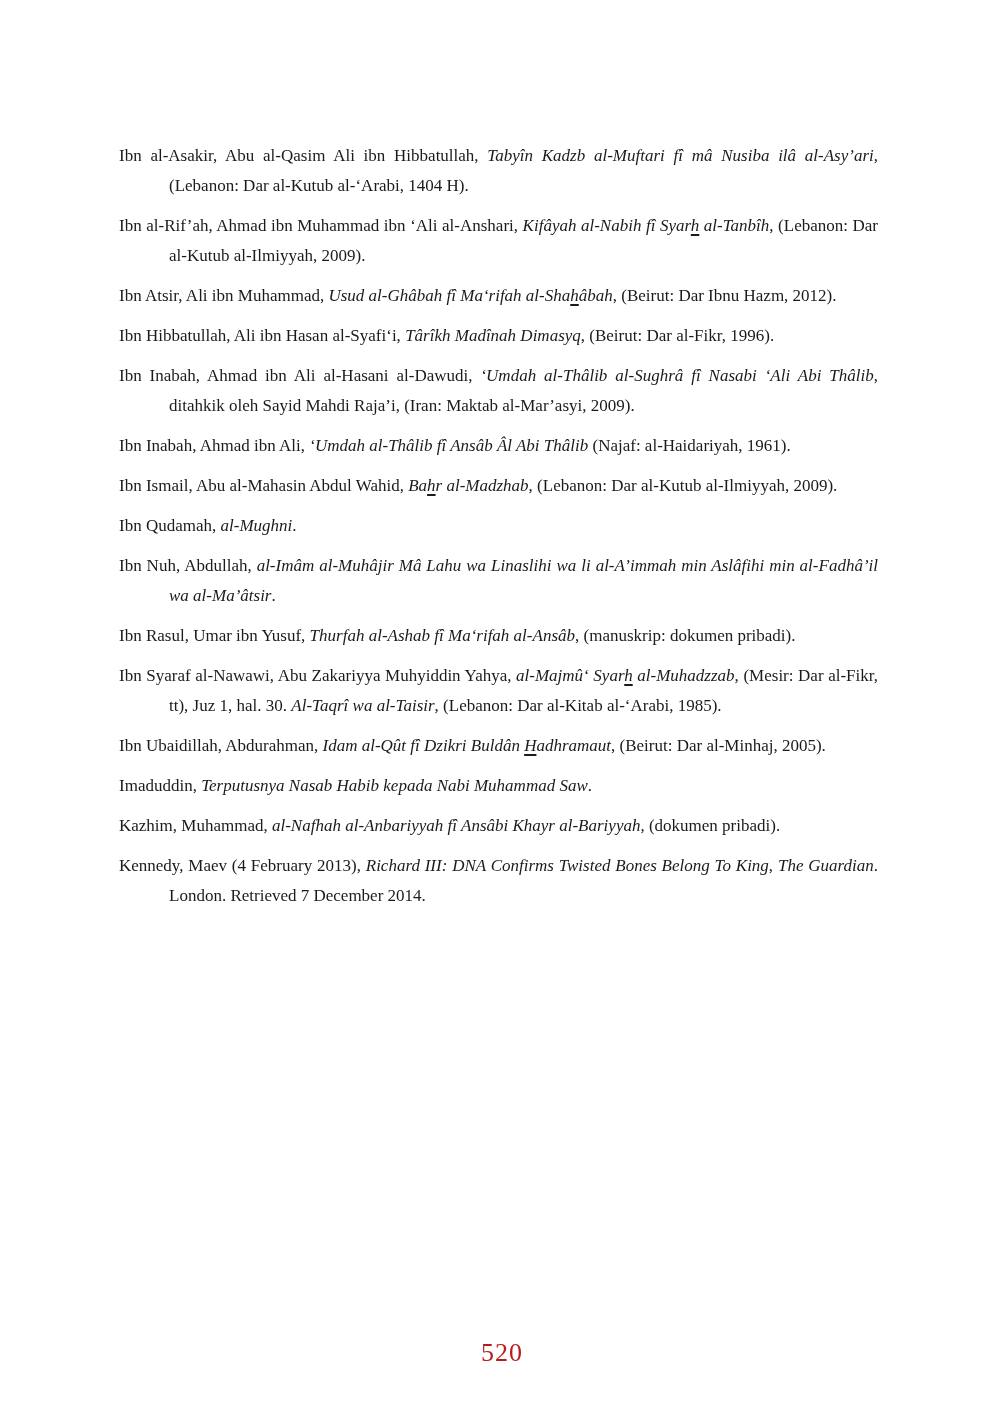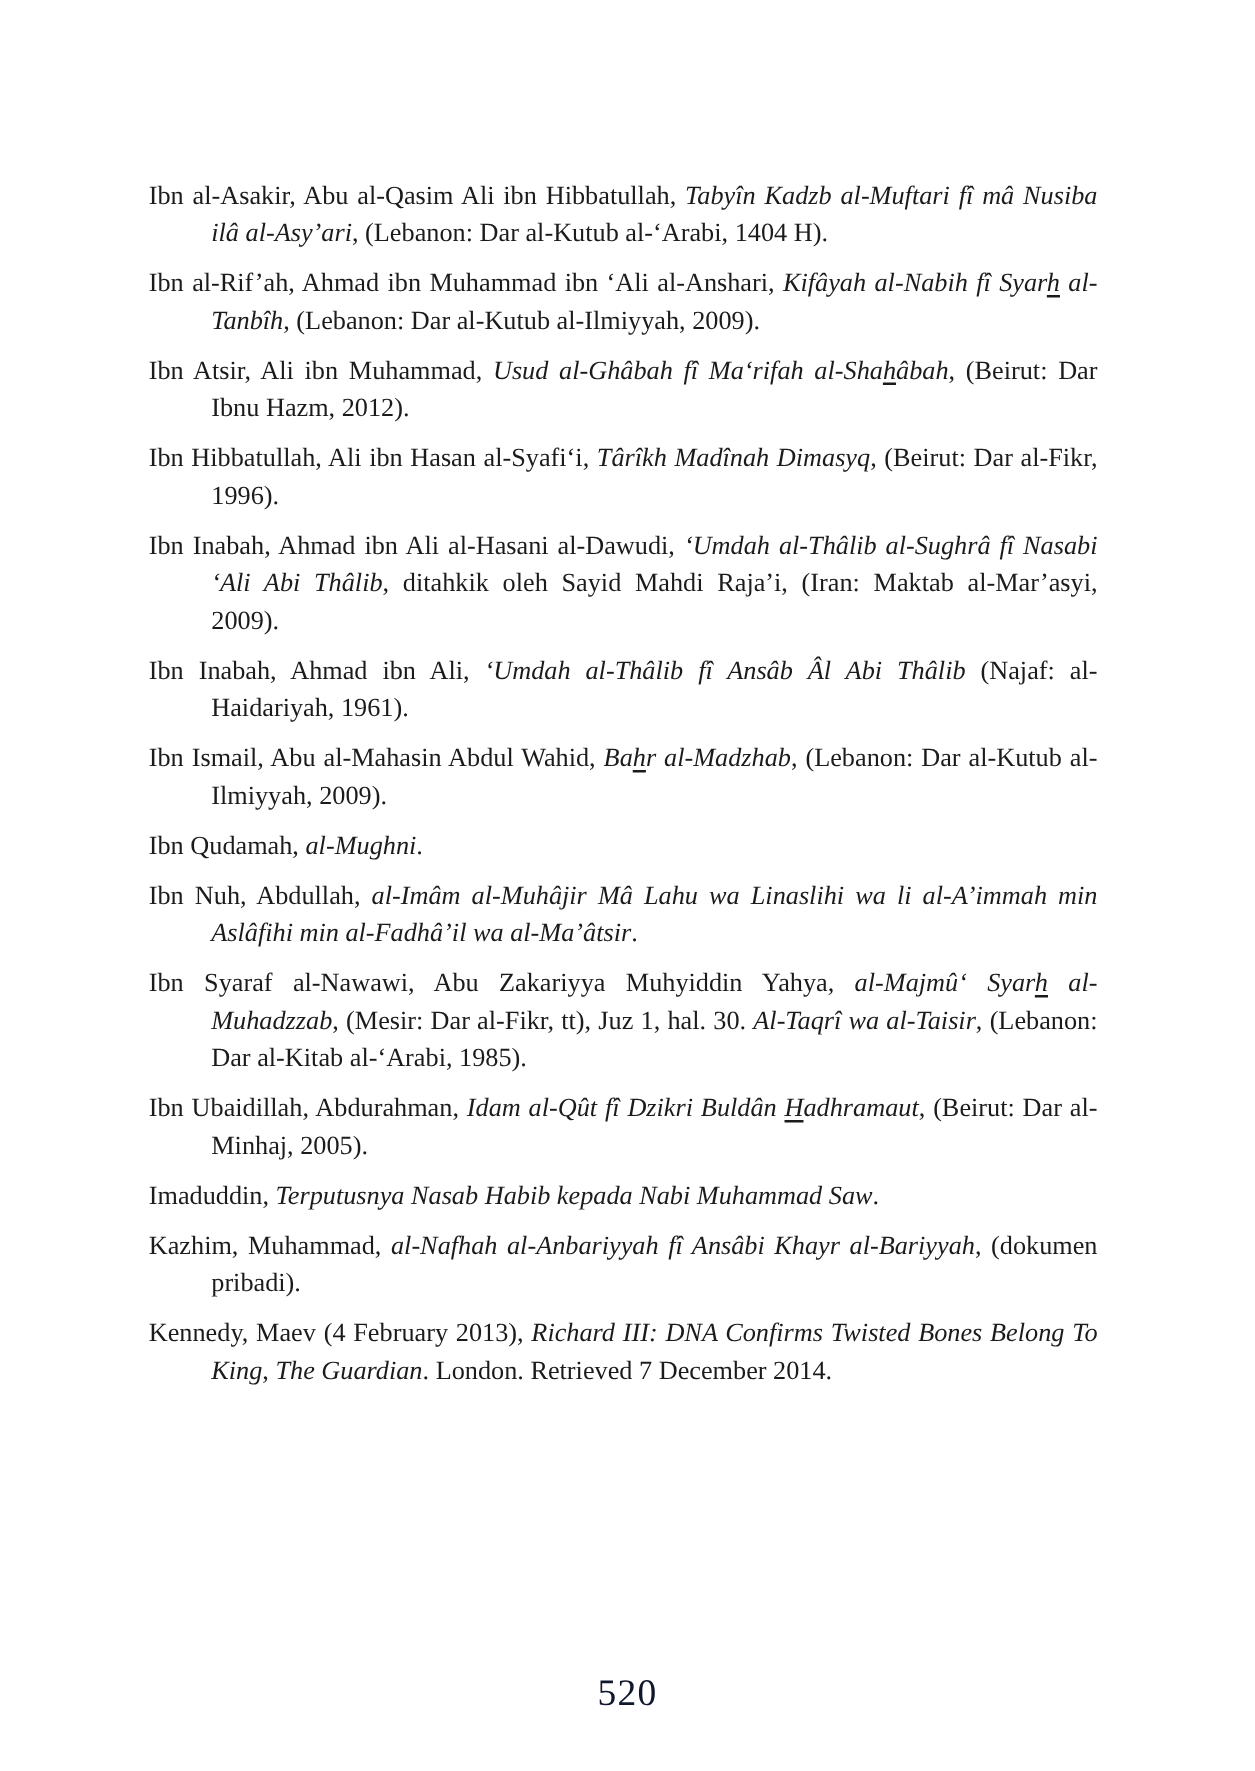--- a/index.html
+++ b/index.html
@@ -19,21 +19,21 @@
     position: absolute;
     inset: 0;
   }
   .bibliography {
     position: absolute;
     left: 119px;
     top: 141px;
     width: 759px;
   }
   .entry {
-    font-size: 21px;
+    font-size: 17px;
     line-height: 30px;
     text-align: justify;
     padding-left: 50px;
     text-indent: -50px;
     margin: 0 0 10px 0;
   }
   .entry span.it {
     font-style: italic;
   }
   .entry span.ul {
@@ -42,39 +42,40 @@
     text-underline-offset: 3px;
   }
   .footer {
     position: absolute;
     left: 0;
     right: 0;
     top: 1338px;
     text-align: center;
   }
   .page-number {
-    font-size: 30px;
+    font-size: 26px;
     letter-spacing: 1px;
-    color: #0f172a;
+    color: #b91c1c;
   }
 </style>
 </head>
 <body>
 
 <div class="page">
   <div class="bibliography">
       <p class="entry"><span>Ibn al-Asakir, Abu al-Qasim Ali ibn Hibbatullah, </span><span class="it">Tabyîn Kadzb al-Muftari fî mâ Nusiba ilâ al-Asy’ari</span><span>, (Lebanon: Dar al-Kutub al-‘Arabi, 1404 H).</span></p>
       <p class="entry"><span>Ibn al-Rif’ah, Ahmad ibn Muhammad ibn ‘Ali al-Anshari, </span><span class="it">Kifâyah al-Nabih fî Syar</span><span class="it ul">h</span><span class="it"> al-Tanbîh</span><span>, (Lebanon: Dar al-Kutub al-Ilmiyyah, 2009).</span></p>
       <p class="entry"><span>Ibn Atsir, Ali ibn Muhammad, </span><span class="it">Usud al-Ghâbah fî Ma‘rifah al-Sha</span><span class="it ul">h</span><span class="it">âbah</span><span>, (Beirut: Dar Ibnu Hazm, 2012).</span></p>
       <p class="entry"><span>Ibn Hibbatullah, Ali ibn Hasan al-Syafi‘i, </span><span class="it">Târîkh Madînah Dimasyq</span><span>, (Beirut: Dar al-Fikr, 1996).</span></p>
       <p class="entry"><span>Ibn Inabah, Ahmad ibn Ali al-Hasani al-Dawudi, </span><span class="it">‘Umdah al-Thâlib al-Sughrâ fî Nasabi ‘Ali Abi Thâlib</span><span>, ditahkik oleh Sayid Mahdi Raja’i, (Iran: Maktab al-Mar’asyi, 2009).</span></p>
       <p class="entry"><span>Ibn Inabah, Ahmad ibn Ali, </span><span class="it">‘Umdah al-Thâlib fî Ansâb Âl Abi Thâlib</span><span> (Najaf: al-Haidariyah, 1961).</span></p>
       <p class="entry"><span>Ibn Ismail, Abu al-Mahasin Abdul Wahid, </span><span class="it">Ba</span><span class="it ul">h</span><span class="it">r al-Madzhab</span><span>, (Lebanon: Dar al-Kutub al-Ilmiyyah, 2009).</span></p>
       <p class="entry"><span>Ibn Qudamah, </span><span class="it">al-Mughni</span><span>.</span></p>
       <p class="entry"><span>Ibn Nuh, Abdullah, </span><span class="it">al-Imâm al-Muhâjir Mâ Lahu wa Linaslihi wa li al-A’immah min Aslâfihi min al-Fadhâ’il wa al-Ma’âtsir</span><span>.</span></p>
+      <p class="entry"><span>Ibn Rasul, Umar ibn Yusuf, </span><span class="it">Thurfah al-Ashab fî Ma‘rifah al-Ansâb</span><span>, (manuskrip: dokumen pribadi).</span></p>
       <p class="entry"><span>Ibn Syaraf al-Nawawi, Abu Zakariyya Muhyiddin Yahya, </span><span class="it">al-Majmû‘ Syar</span><span class="it ul">h</span><span class="it"> al-Muhadzzab</span><span>, (Mesir: Dar al-Fikr, tt), Juz 1, hal. 30. </span><span class="it">Al-Taqrî wa al-Taisir</span><span>, (Lebanon: Dar al-Kitab al-‘Arabi, 1985).</span></p>
       <p class="entry"><span>Ibn Ubaidillah, Abdurahman, </span><span class="it">Idam al-Qût fî Dzikri Buldân </span><span class="it ul">H</span><span class="it">adhramaut</span><span>, (Beirut: Dar al-Minhaj, 2005).</span></p>
       <p class="entry"><span>Imaduddin, </span><span class="it">Terputusnya Nasab Habib kepada Nabi Muhammad Saw</span><span>.</span></p>
       <p class="entry"><span>Kazhim, Muhammad, </span><span class="it">al-Nafhah al-Anbariyyah fî Ansâbi Khayr al-Bariyyah</span><span>, (dokumen pribadi).</span></p>
       <p class="entry"><span>Kennedy, Maev (4 February 2013), </span><span class="it">Richard III: DNA Confirms Twisted Bones Belong To King</span><span>, </span><span class="it">The Guardian</span><span>. London. Retrieved 7 December 2014.</span></p>
     </div>
   <div class="footer">
     <span class="page-number">520</span>
   </div>
 </div>

